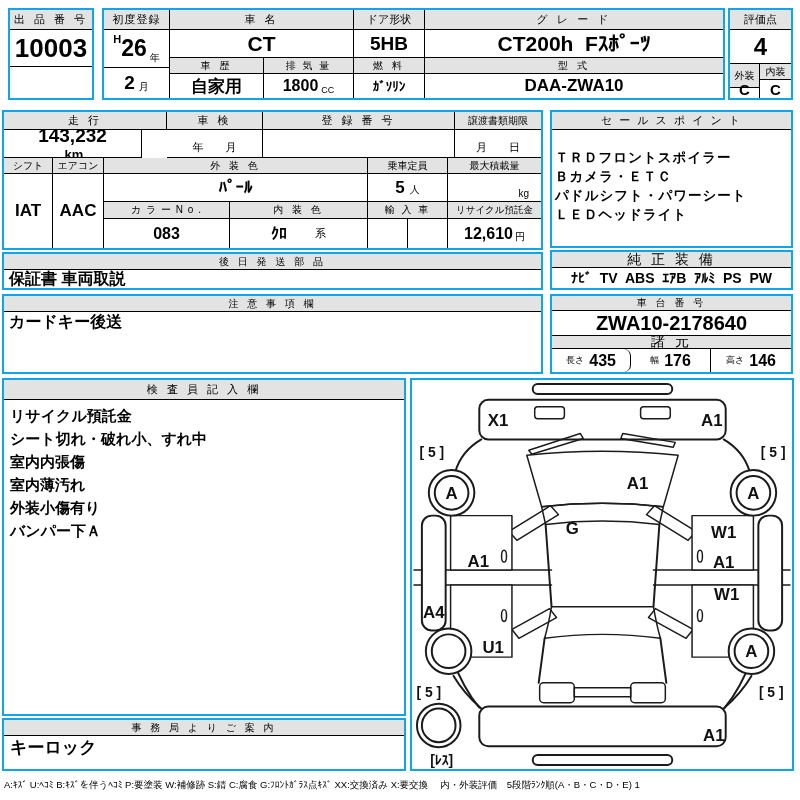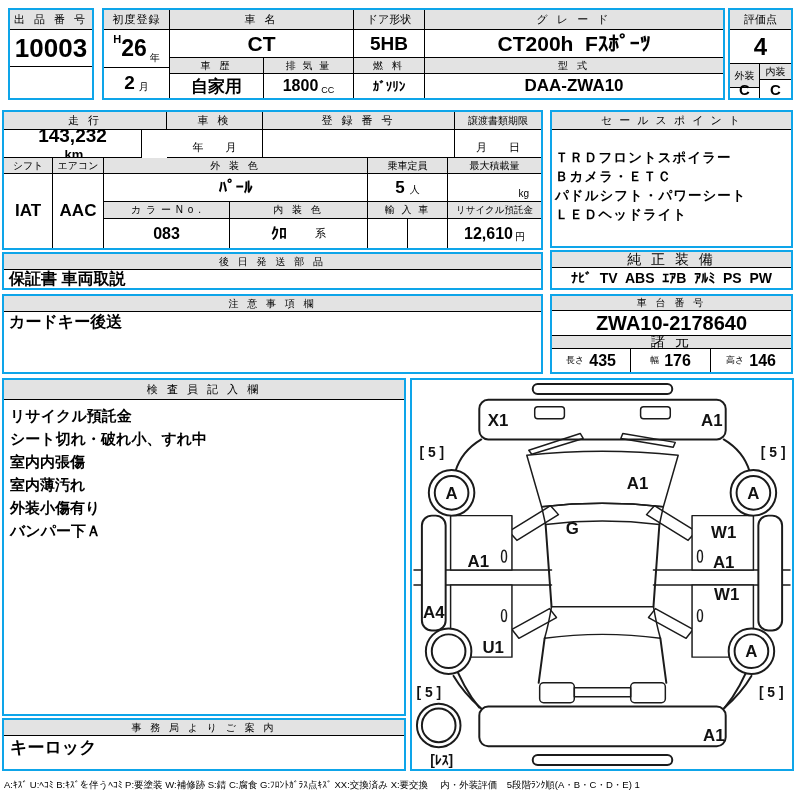--- a/index.html
+++ b/index.html
@@ -145,21 +145,21 @@
 
 <div class="box" style="left:2px;top:294px;width:541px;height:80px;">
   <div class="cell hdrc noR" style="left:0;top:0;width:537px;height:16px;font-size:10px;">注 意 事 項 欄</div>
   <div class="cell noR noB left bold" style="left:0;top:16px;width:487px;height:24px;font-size:16px;padding-left:5px;align-items:flex-start;">カードキー後送</div>
 </div>
 
 <div class="box" style="left:550px;top:294px;width:243px;height:80px;">
   <div class="cell hdrc noR" style="left:0;top:0;width:239px;height:15px;font-size:10px;">車 台 番 号</div>
   <div class="cell noR bold" style="left:0;top:15px;width:239px;height:25px;font-size:20px;">ZWA10-2178640</div>
   <div class="cell hdrc noR" style="left:0;top:40px;width:239px;height:13px;font-size:14px;">諸 元</div>
-  <div class="cell noB" style="left:0;top:53px;width:79px;height:23px;">
+  <div class="cell noB" style="left:0;top:53px;width:79px;height:23px;border-radius:7px;">
     <span style="font-size:9px;margin-right:5px;">長さ</span>
     <span class="bold" style="font-size:16px;">435</span>
   </div>
   <div class="cell noB" style="left:79px;top:53px;width:80px;height:23px;">
     <span style="font-size:9px;margin-right:5px;">幅</span>
     <span class="bold" style="font-size:16px;">176</span>
   </div>
   <div class="cell noR noB" style="left:159px;top:53px;width:80px;height:23px;">
     <span style="font-size:9px;margin-right:5px;">高さ</span>
     <span class="bold" style="font-size:16px;">146</span>

